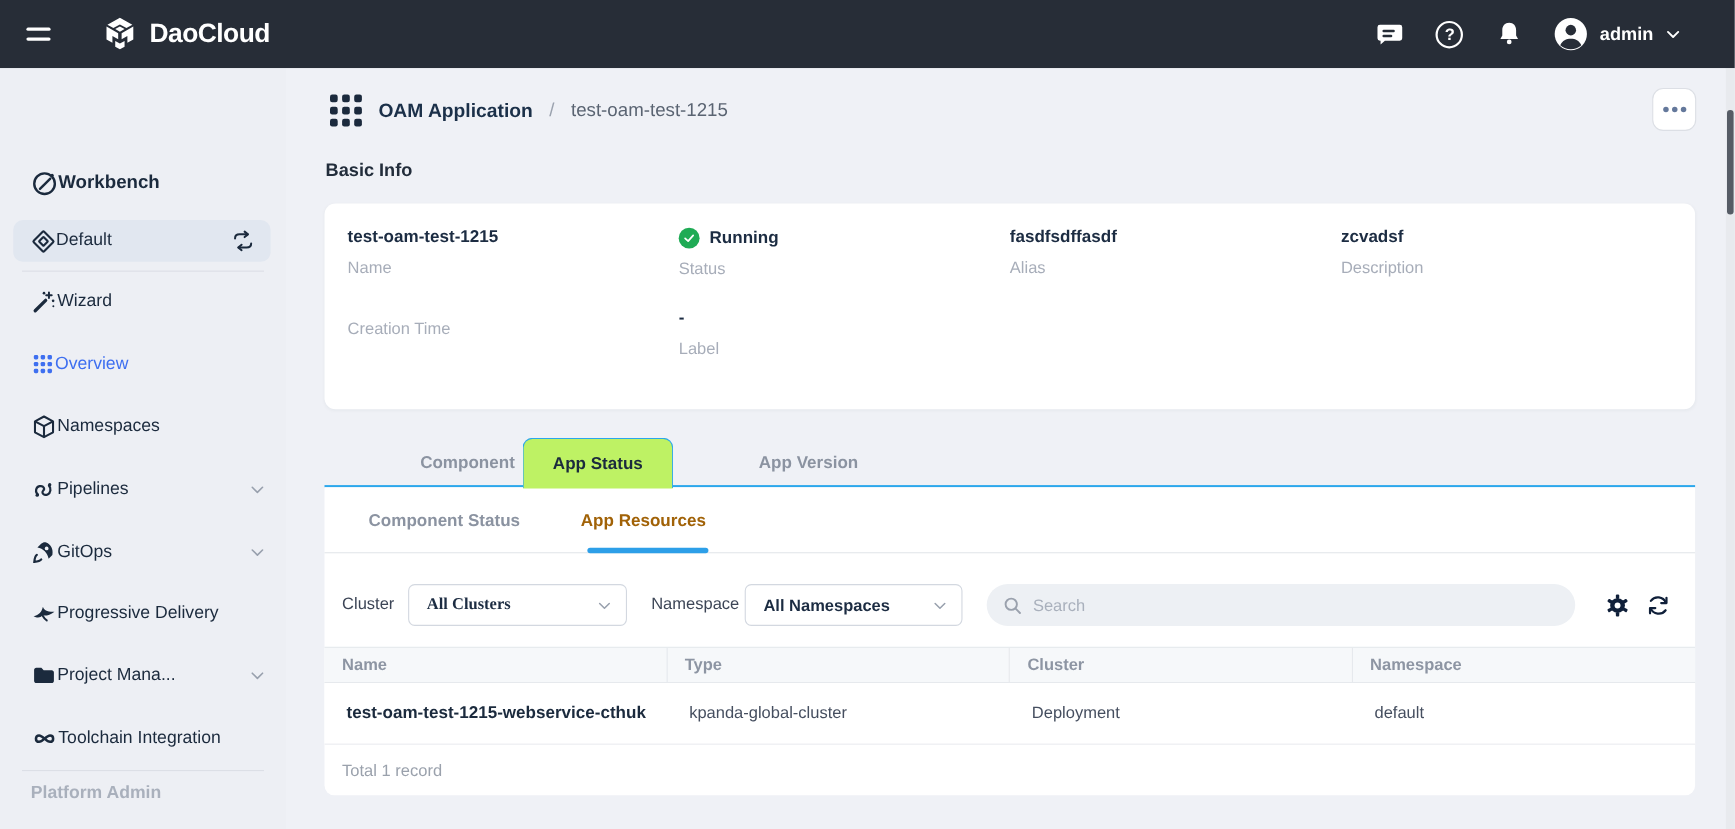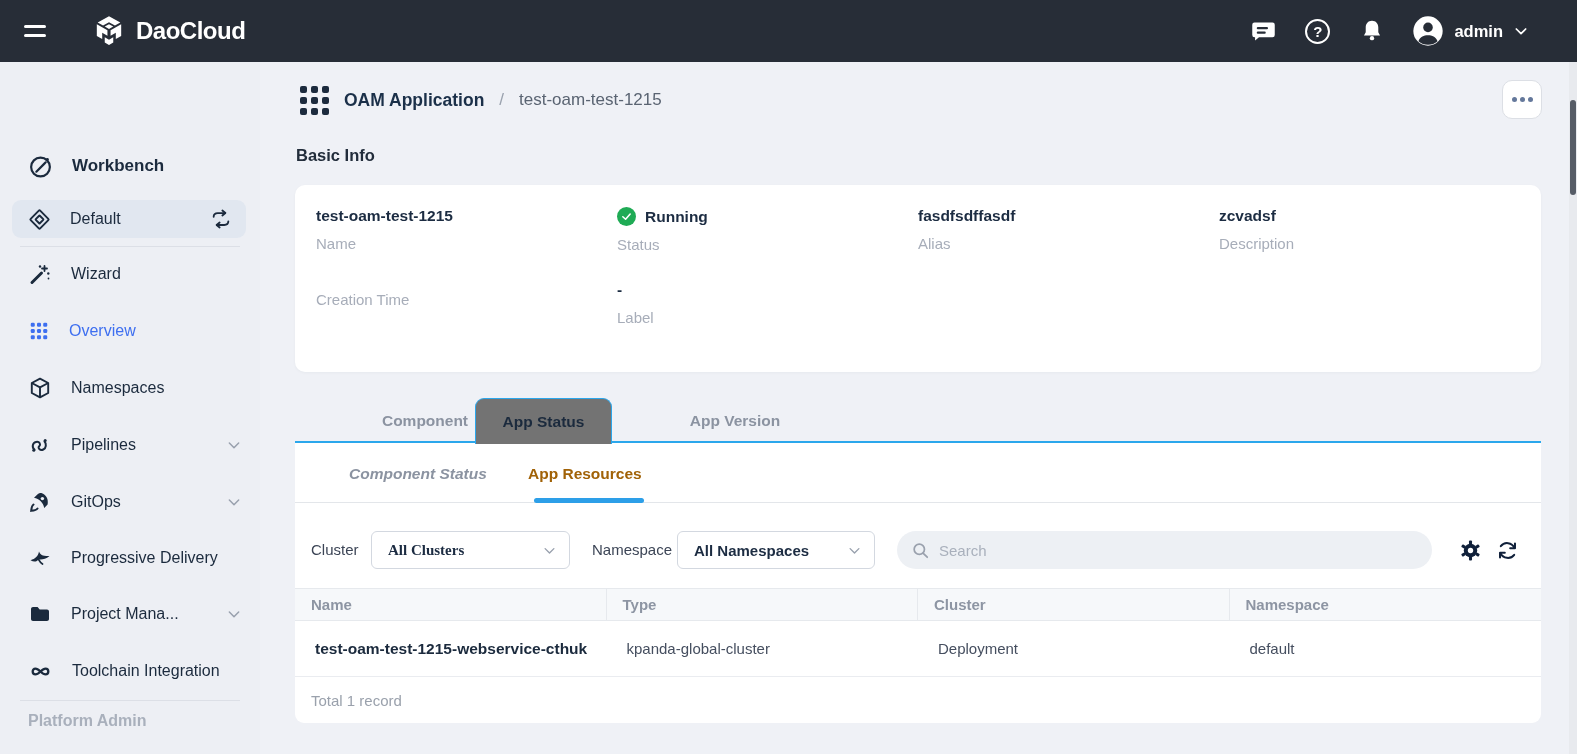--- a/index.html
+++ b/index.html
@@ -16,21 +16,21 @@
   .topbar-right { margin-left:auto; display:flex; align-items:center; gap:27px; margin-right:48px; }
   .tb-icon { width:27px; height:27px; display:flex; align-items:center; justify-content:center; cursor:pointer; }
   .help-circle { width:25px; height:25px; border:2.2px solid #fff; border-radius:50%;
     color:#fff; font-weight:700; font-size:15px; display:flex; align-items:center; justify-content:center; }
   .user-group { display:flex; align-items:center; gap:10px; cursor:pointer; }
   .username { color:#fff; font-size:16.5px; font-weight:600; }
 
   
   .sidebar { position:absolute; left:0; top:62px; width:260px; height:692px; background:#edeff4; }
   .side-item { position:absolute; left:0; width:260px; height:40px;
-    display:flex; align-items:center; padding-left:28px; gap:19px; cursor:pointer;
+    display:flex; align-items:center; padding-left:28px; cursor:pointer;
     color:#1b2a3d; font-size:16px; font-weight:500; }
   .side-item .lbl { white-space:nowrap; }
   .side-item.header-item { font-size:17px; font-weight:700; }
   .side-item.selected { left:12px; width:234px; background:#e1e7f0; border-radius:9px; padding-left:16px; }
   .side-item.active-blue { color:#3e6ff0; }
   .side-divider { position:absolute; left:20px; width:220px; height:1px; background:#dcdfe6; }
   .chev-right { position:absolute; right:18px; top:12px; }
   .swap-right { position:absolute; right:14px; top:8px; }
   .side-footer { position:absolute; left:28px; top:650px; color:#a9b0bc; font-size:16px; font-weight:600; }
 
@@ -58,28 +58,28 @@
   .info-label { margin-top:10px; font-size:15px; color:#a7adb9; }
   .check-dot { width:19px; height:19px; border-radius:50%; background:#1fab55;
     display:inline-flex; align-items:center; justify-content:center; flex:none; }
 
   
   .tabs-row { position:absolute; left:35px; top:336px; width:1246px; height:45px; }
   .tab { position:absolute; top:0; height:45px; display:flex; align-items:center; justify-content:center;
     font-size:15.5px; font-weight:600; color:#8b93a1; cursor:pointer; }
   .tab.t0 { left:50px; width:160px; }
   .tab.t2 { left:360px; width:160px; }
-  .tab.active { left:180px; width:137px; background:#737373; border:1.5px solid #2ba7ec; border-bottom:none;
+  .tab.active { left:180px; width:137px; background:#bef264; border:1.5px solid #2ba7ec; border-bottom:none;
     border-radius:9px 9px 0 0; color:#1b2a3d; z-index:2; height:46px; }
   .tabs-line { position:absolute; left:35px; top:379px; width:1246px; height:2px; background:#2ba7ec; }
 
   .panel { position:absolute; left:35px; top:381px; width:1246px; height:280px; background:#fff;
     border-radius:0 0 9px 9px; }
   .subtab { position:absolute; top:22px; font-size:15.5px; font-weight:600; color:#8b93a1; cursor:pointer; }
-  .subtab.s0 { left:54px;font-style:italic; }
+  .subtab.s0 { left:40px; }
   .subtab.active { left:233px; color:#a16207; }
   .subtab-underline { position:absolute; left:239px; top:55px; width:110px; height:5px;
     border-radius:3px; background:#2d9fe8; }
   .subtab-line { position:absolute; left:0; top:59px; width:1246px; height:1px; background:#e3e6ea; }
 
   
   .filter-label { position:absolute; top:88px; height:38px; line-height:38px; font-size:15px; color:#3c4556; }
   .fl-cluster { left:16px; } .fl-namespace { left:297px; }
   .select-box { position:absolute; top:88px; height:38px; background:#fff; border:1px solid #d3d8e0;
     border-radius:6px; display:flex; align-items:center; padding:0 12px 0 16px;

